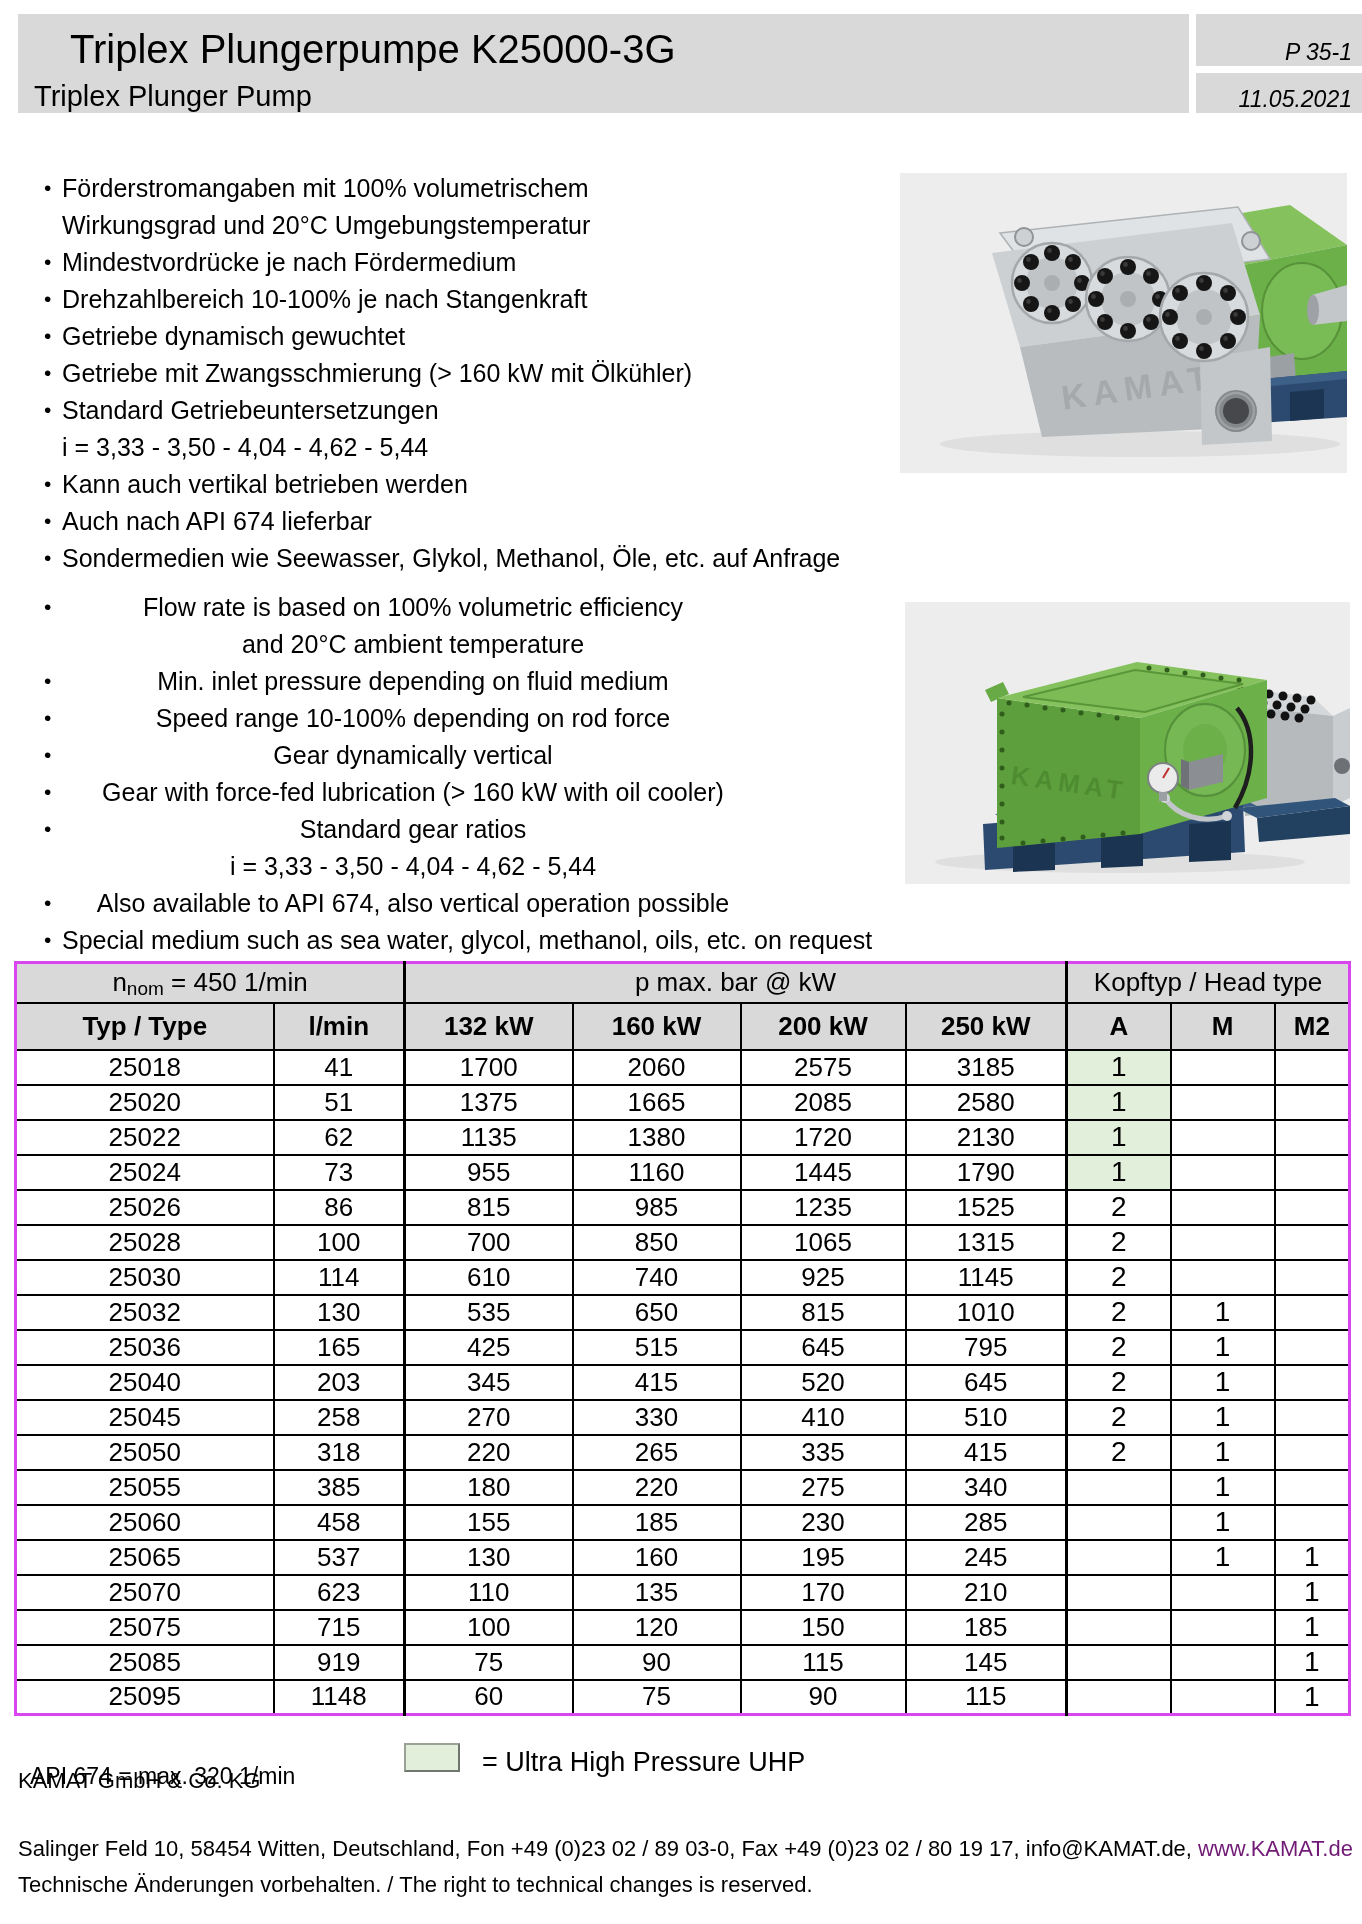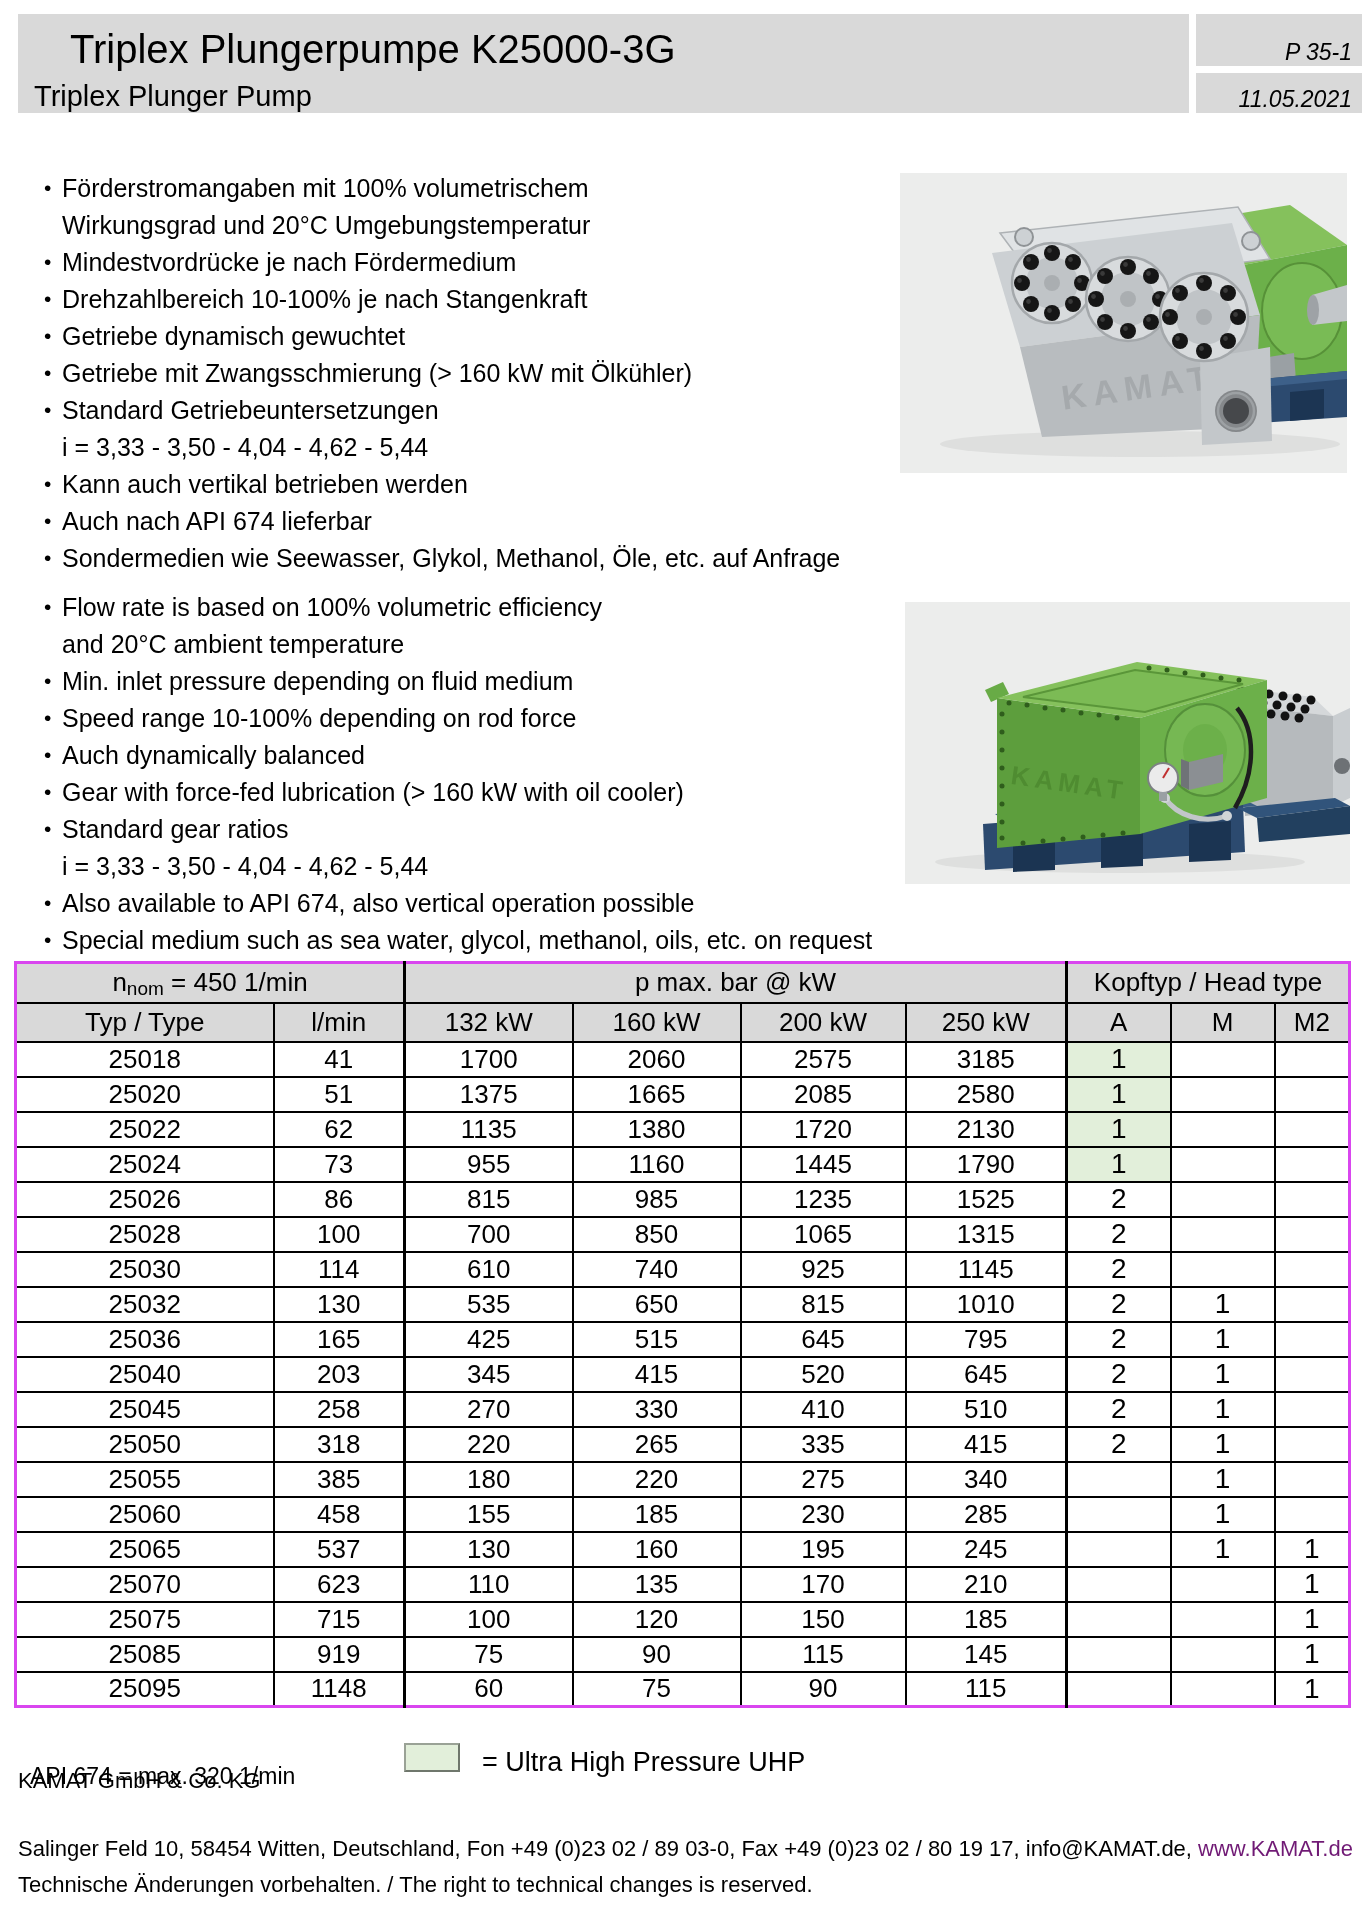--- a/index.html
+++ b/index.html
@@ -20,35 +20,35 @@
   .header-main{position:absolute;left:18px;top:14px;width:1171px;height:99px;background:var(--header_gray);}
   .header-title{position:absolute;left:16px;top:13px;font-size:40px;white-space:nowrap;margin-left:36px;}
   .header-subtitle{position:absolute;left:16px;top:66px;font-size:29px;white-space:nowrap;}
   .info-box{position:absolute;left:1196px;width:168px;background:var(--header_gray);
     display:flex;align-items:flex-end;justify-content:flex-end;padding-right:12px;font-size:23px;font-style:italic;}
   .info-box.num{top:14px;height:52px;}
   .info-box.date{top:73px;height:40px;}
   
   .features{position:absolute;left:44px;width:720px;}
   .features.de{top:170px;}
-  .features.en{top:589px;}
+  .features.en{top:589px;text-align:center;}
   .feature-line{position:relative;padding-left:18px;font-size:25px;line-height:37px;white-space:nowrap;}
   .feature-line.bullet::before{content:"\2022";position:absolute;left:0;top:-1px;font-size:21px;}
   
   .photo{position:absolute;background:var(--photo_bg);}
   .photo svg{display:block;}
   #photo1{left:900px;top:173px;width:447px;height:300px;}
   #photo2{left:905px;top:602px;width:445px;height:282px;}
   
   .spec-table{position:absolute;left:14px;top:961px;width:1334px;border-collapse:collapse;table-layout:fixed;
     border:3px solid #d946ef;}
   .spec-table th,.spec-table td{border:2px solid #000;text-align:center;vertical-align:middle;padding:0;overflow:hidden;}
   .spec-table th{background:var(--header_gray);font-weight:normal;font-size:26px;}
   .spec-table tr.hrow1 th{height:40px;}
-  .spec-table tr.hrow2 th{height:39px;}
+  .spec-table tr.hrow2 th{height:47px;font-weight:bold;}
   .spec-table td{height:35px;font-size:26px;background:#fff;}
   .spec-table td.head-col{font-size:28px;}
   .spec-table td.uhp{background:var(--uhp_green);}
   .spec-table .group-end{border-right-width:3px;}
   .sub{font-size:19px;position:relative;top:4px;}
   
   .legend-note{position:absolute;left:30px;top:1747px;font-size:23px;white-space:nowrap;margin-top:16px;}
   .legend-swatch{position:absolute;left:404px;top:1743px;width:56px;height:29px;background:var(--uhp_green);
     border:2px solid #9aa296;border-right-color:#6f776c;border-bottom-color:#6f776c;}
   .legend-label{position:absolute;left:482px;top:1747px;font-size:27px;white-space:nowrap;}
@@ -88,21 +88,21 @@
       <div class="feature-line bullet">Kann auch vertikal betrieben werden</div>
       <div class="feature-line bullet">Auch nach API 674 lieferbar</div>
       <div class="feature-line bullet">Sondermedien wie Seewasser, Glykol, Methanol, Öle, etc. auf Anfrage</div>
     </div>
 
   <div class="features en">
       <div class="feature-line bullet">Flow rate is based on 100% volumetric efficiency</div>
       <div class="feature-line">and 20°C ambient temperature</div>
       <div class="feature-line bullet">Min. inlet pressure depending on fluid medium</div>
       <div class="feature-line bullet">Speed range 10-100% depending on rod force</div>
-      <div class="feature-line bullet">Auch dynamically balanced</div>
+      <div class="feature-line bullet">Gear dynamically vertical</div>
       <div class="feature-line bullet">Gear with force-fed lubrication (&gt; 160 kW with oil cooler)</div>
       <div class="feature-line bullet">Standard gear ratios</div>
       <div class="feature-line">i = 3,33 - 3,50 - 4,04 - 4,62 - 5,44</div>
       <div class="feature-line bullet">Also available to API 674, also vertical operation possible</div>
       <div class="feature-line bullet">Special medium such as sea water, glycol, methanol, oils, etc. on request</div>
     </div>
 
   <div class="photo" id="photo1">
     <svg viewBox="0 0 447 300" width="447" height="300">
       <defs>

